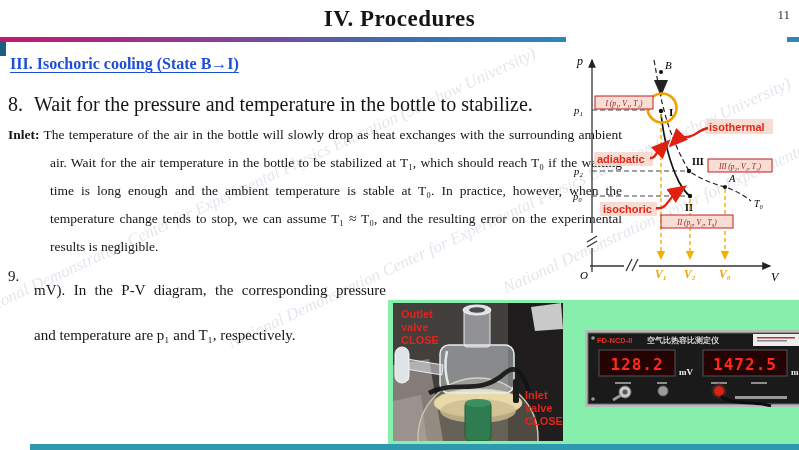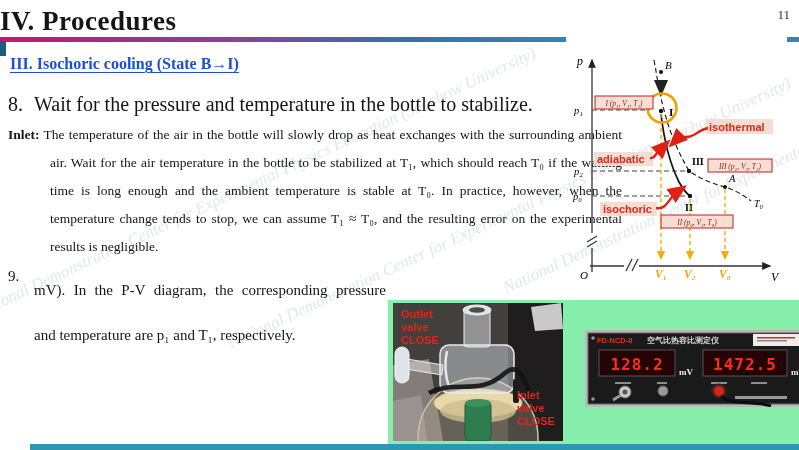--- a/index.html
+++ b/index.html
@@ -1,21 +1,21 @@
 <!DOCTYPE html>
 <html><head>
 <meta charset="utf-8">
 <style>
   html,body{margin:0;padding:0;background:#e8e8e8;}
   #slide{position:relative;width:799px;height:450px;background:#ffffff;overflow:hidden;
          font-family:"Liberation Serif",serif;color:#151515;}
 
   
-  .title{position:absolute;top:6px;left:0;width:100%;text-align:left;
-         font-size:27px;font-weight:bold;letter-spacing:.5px;}
+  .title{position:absolute;top:6px;left:0;width:100%;text-align:center;
+         font-size:23px;font-weight:bold;letter-spacing:.5px;}
   .pagenum{position:absolute;top:7px;right:9px;font-size:13px;color:#333;}
   .divider{position:absolute;top:37px;left:0;width:566px;height:5px;
            background:linear-gradient(90deg,#c2186e 0%,#8a3f96 38%,#3b6fb0 72%,#2f86b8 100%);}
   .divider-right{position:absolute;top:37px;right:0;width:12px;height:5px;background:#2f86b8;}
   .left-accent{position:absolute;top:41px;left:0;width:6px;height:15px;background:#1b5f7d;}
 
   
   .heading{position:absolute;top:55px;left:10px;font-size:16px;font-weight:bold;
            color:#1d4ed8;text-decoration:underline;text-underline-offset:3px;}
   .step8{position:absolute;top:93px;left:8px;width:572px;font-size:20px;}
@@ -42,21 +42,21 @@
   .pv .redlab{font-family:"Liberation Sans",sans-serif;font-weight:bold;fill:#e22718;}
   .pv .boxtxt{font-size:7.5px;fill:#8e1d17;font-style:italic;}
 
   
   .panel{position:absolute;left:388px;top:300px;width:411px;height:144px;background:#86efac;}
   .bottombar{position:absolute;left:30px;top:444px;width:769px;height:6px;background:#2d98b0;}
   .bottle{position:absolute;left:5px;top:3px;width:170px;height:138px;}
   .photo-label{position:absolute;font-family:"Liberation Sans",sans-serif;font-weight:bold;
                font-size:11px;line-height:13px;color:#e0251c;}
   .lab-outlet{left:8px;top:5px;}
-  .lab-inlet{left:124px;top:86px;}
+  .lab-inlet{left:132px;top:86px;}
   .meter{position:absolute;left:185px;top:30px;width:224px;height:77px;padding-left:12px;}
   .meter text.led{font-family:"DejaVu Sans Mono",monospace;font-weight:bold;fill:#ff2b18;}
 </style>
 </head>
 <body>
 
 <div id="slide">
 
   <div class="title">IV. Procedures</div>
   <div class="pagenum">11</div>

